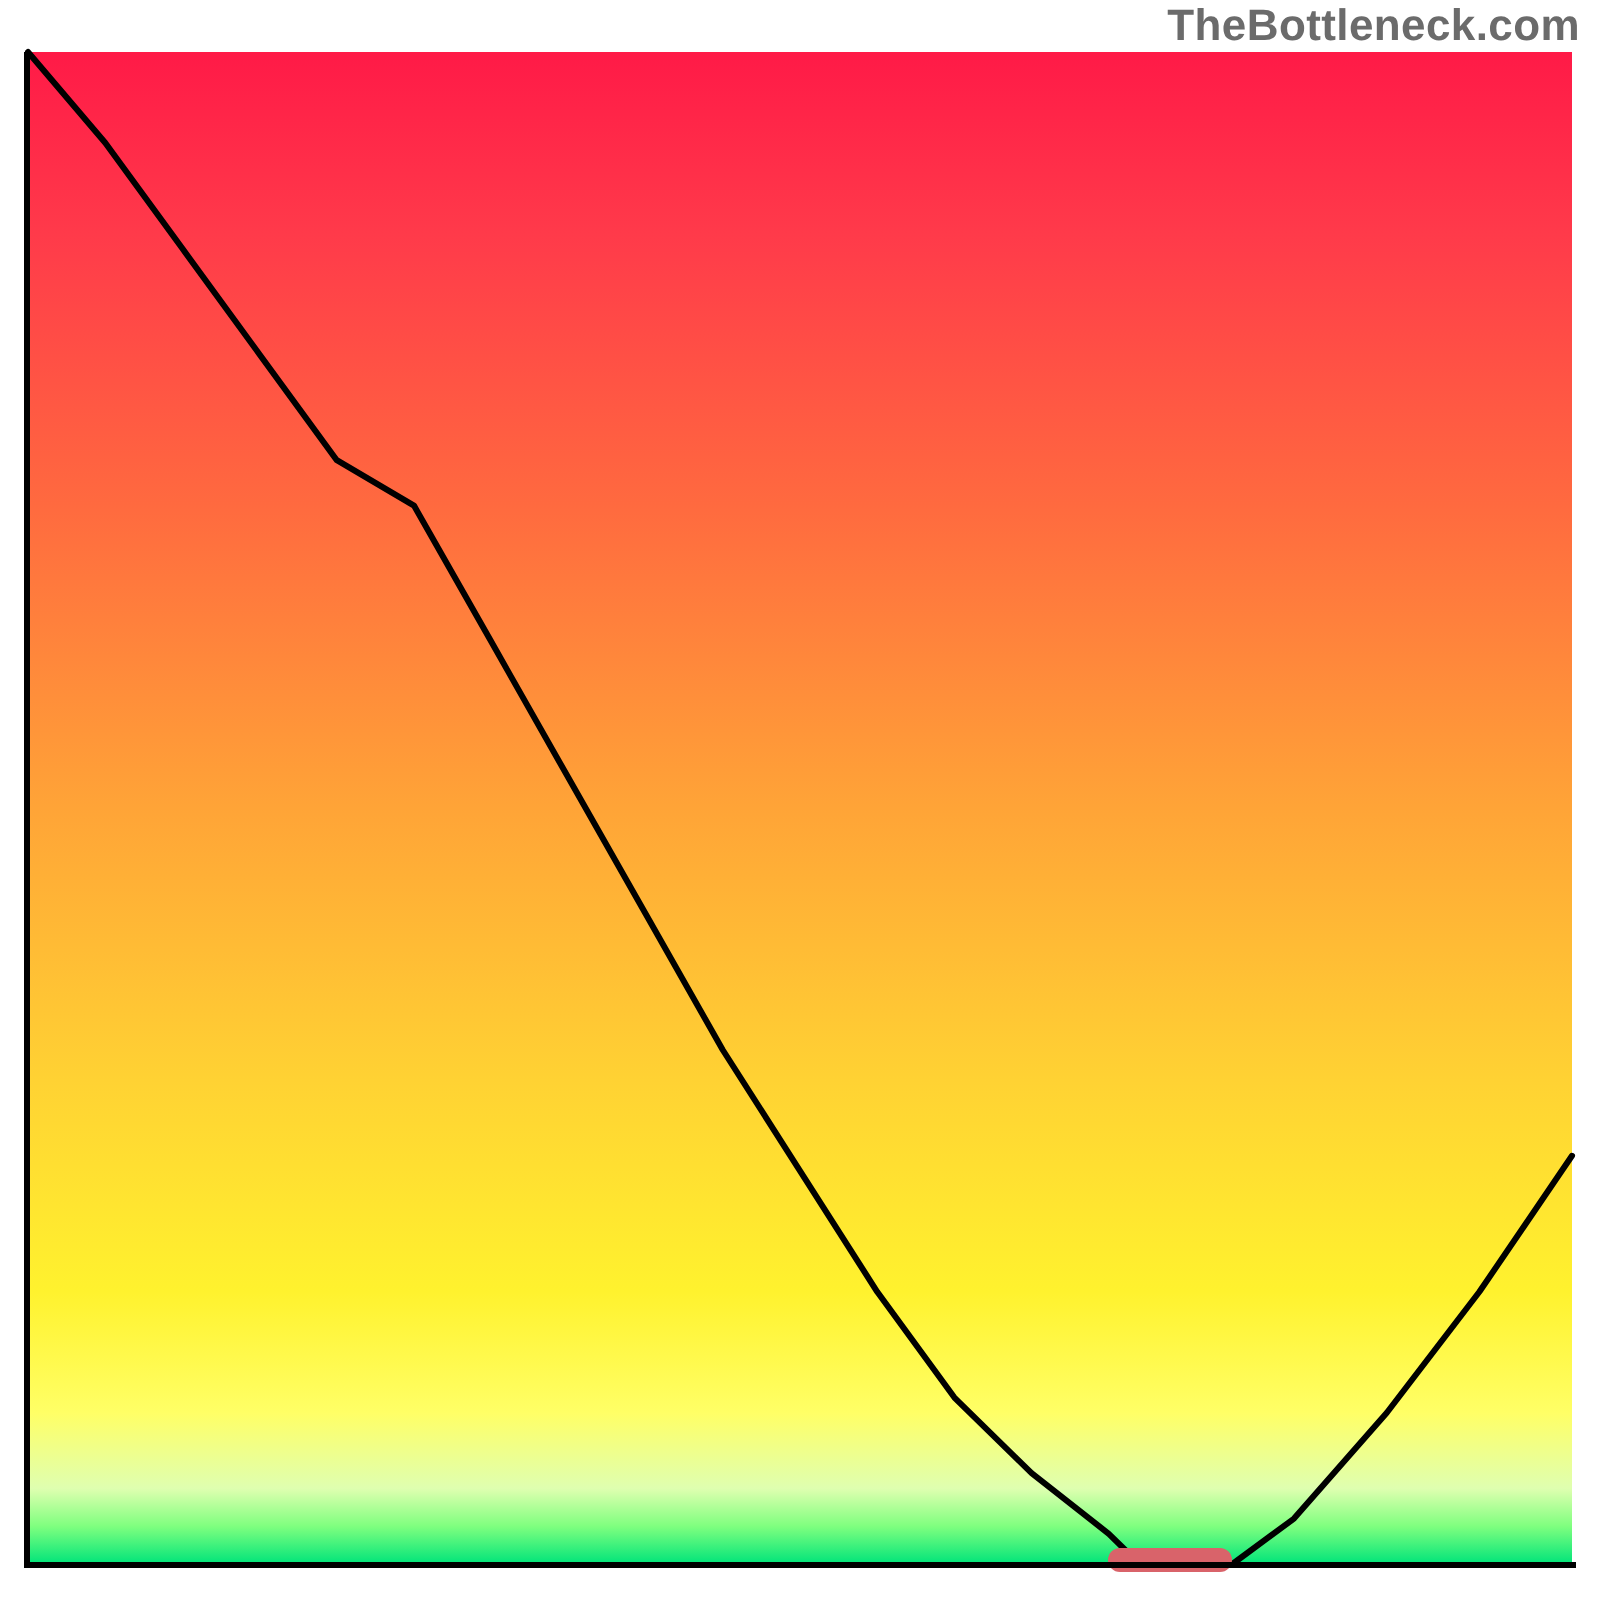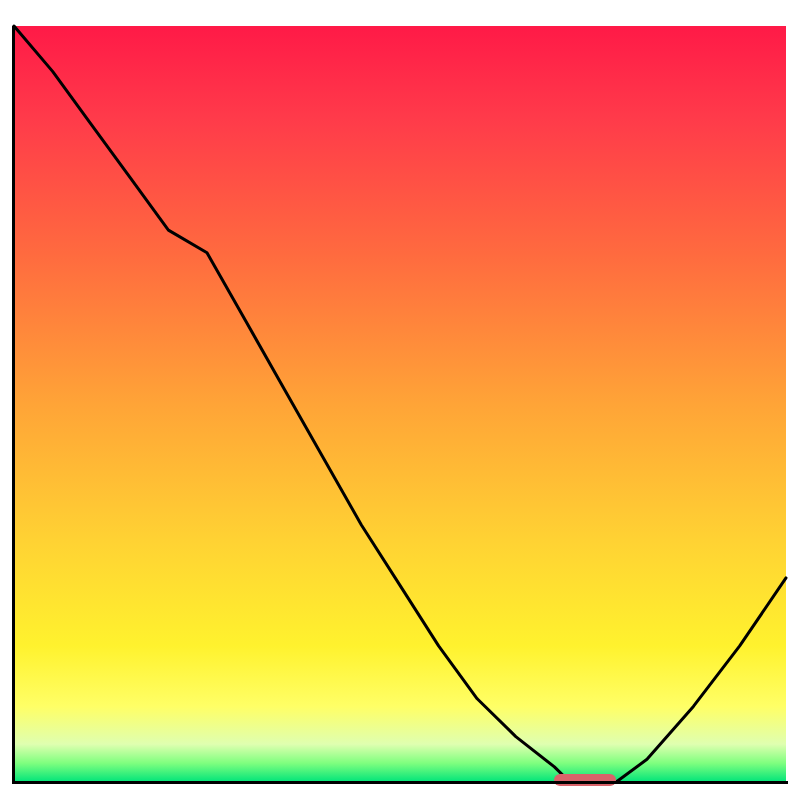--- a/index.html
+++ b/index.html
@@ -82,20 +82,21 @@
     height: 12px;
     border-radius: 6px;
     background: #d9636a;
   }
 </style>
 </head>
 <body>
 
 <div class="chart-container">
 
+  <div class="watermark">TheBottleneck.com</div>
 
   <div class="plot-area">
     <div class="gradient-bg"></div>
 
     <svg class="curve" viewBox="0 0 772 756" preserveAspectRatio="none">
       <path id="curve-path" fill="none" stroke="#000" stroke-width="3" stroke-linecap="round" stroke-linejoin="round" d="M0.0 0.0 L38.6 45.4 L77.2 98.3 L115.8 151.2 L154.4 204.1 L193.0 226.8 L231.6 294.8 L270.2 362.9 L308.8 430.9 L347.4 499.0 L386.0 559.4 L424.6 619.9 L463.2 672.8 L501.8 710.6 L540.4 740.9 L555.8 756.0 L579.0 756.0 L602.2 756.0 L633.0 733.3 L679.4 680.4 L725.7 619.9 L772.0 551.9"></path>
     </svg>
 
     <div id="marker" class="marker" style="left: 540.4px; width: 61.76px; bottom: -4px;"></div>
   </div>

